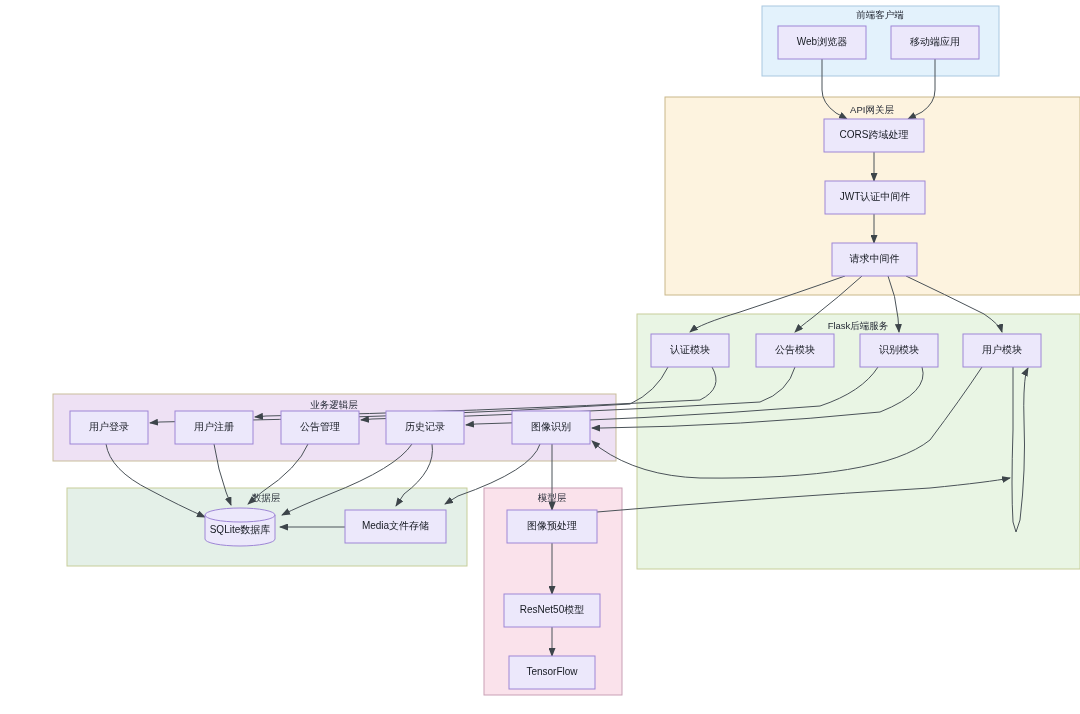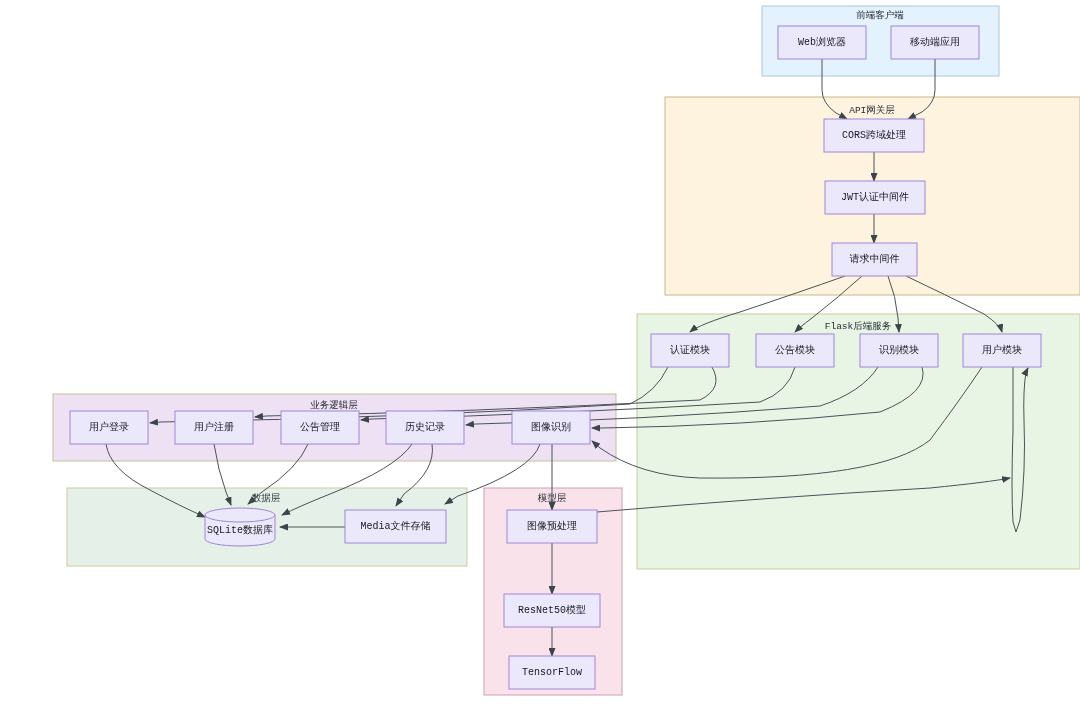--- a/index.html
+++ b/index.html
@@ -11,21 +11,20 @@
   body {
     width: 1080px;
     height: 714px;
     overflow: hidden;
     font-family: "Liberation Sans", "DejaVu Sans", sans-serif;
   }
   #diagram-root {
     position: relative;
     width: 1080px;
     height: 644px;
-    font-family: Liberation Mono, monospace;
   }
   svg#architecture-diagram {
     display: block;
     width: 1080px;
     height: 714px;
     background: #ffffff;
   }
   .cluster-rect {
     stroke-width: 1;
   }

